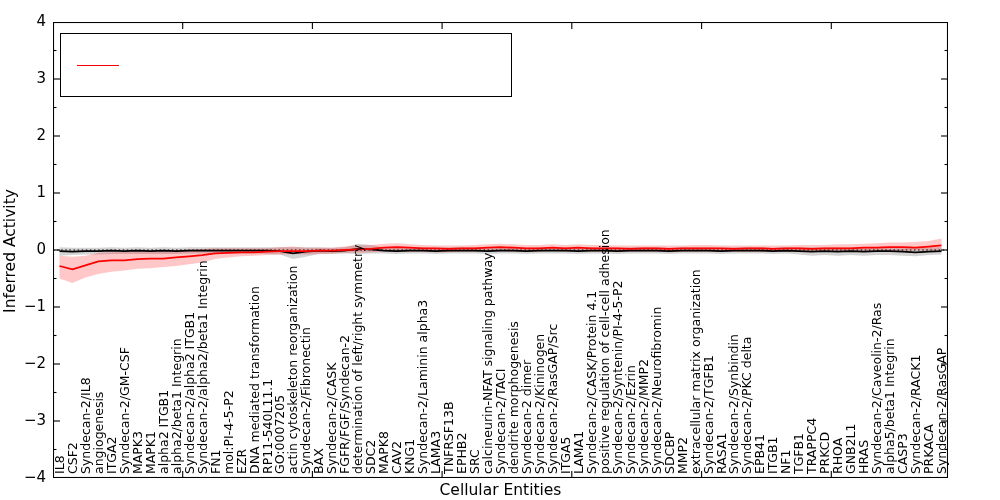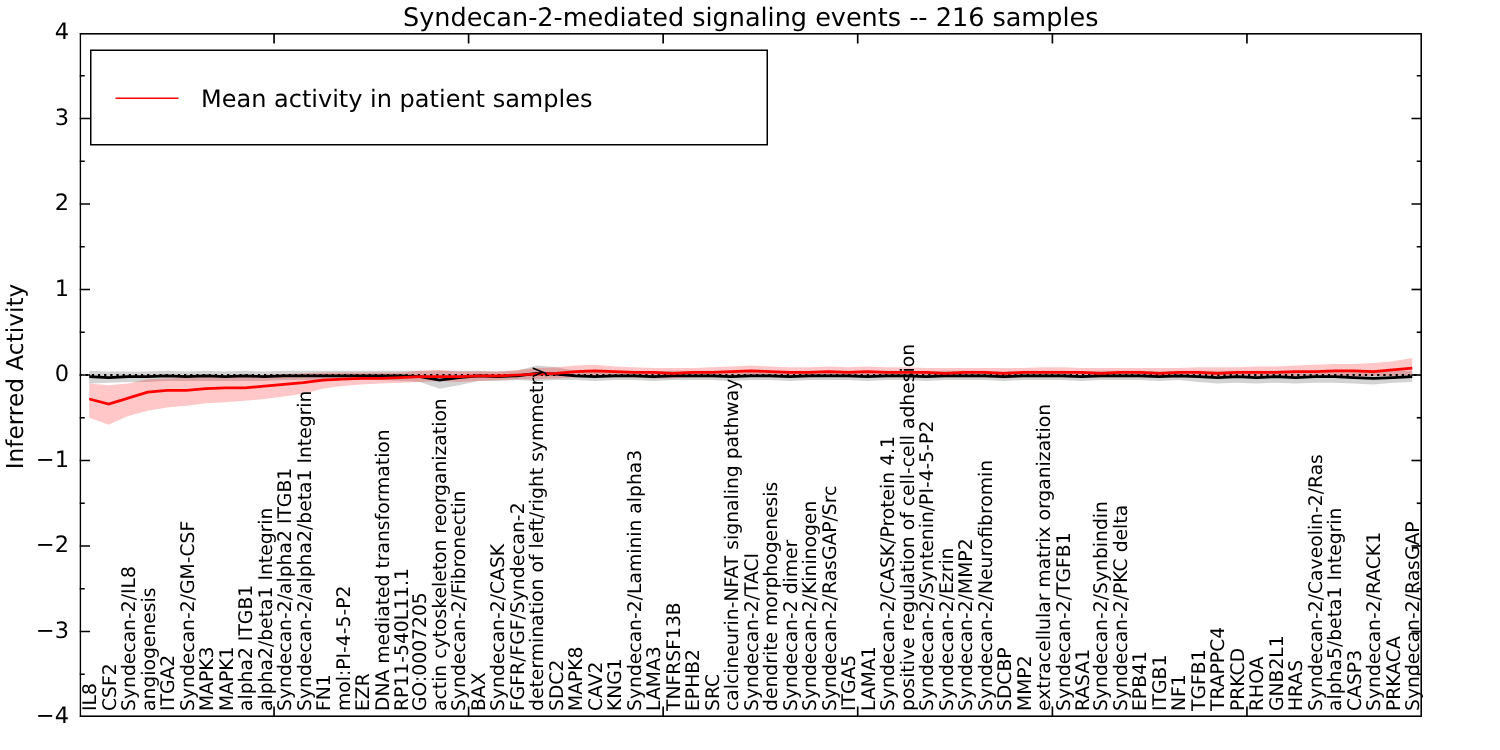--- a/index.html
+++ b/index.html
@@ -19,21 +19,20 @@
           display:flex;flex-direction:column;justify-content:space-around;padding:4px 0;}
   .legend-row{display:flex;align-items:center;}
   .legend-line{display:inline-block;width:42px;height:0;border-top-width:1.7px;
                border-top-style:solid;margin-left:16px;margin-right:15px;flex:none;}
   .legend-label{font-size:16px;white-space:nowrap;}
 </style>
 </head>
 <body>
 
 <div class="figure">
-  <div class="chart-title">Syndecan-2-mediated signaling events -- 216 samples</div>
 
   <svg class="plot-svg" id="plot-svg" width="895" height="456">
       <polygon points="6.5,225.2 19.5,225.7 32.4,225.7 45.4,225.7 58.4,225.2 71.3,225.7 84.3,225.2 97.3,225.7 110.3,225.2 123.2,225.7 136.2,225.2 149.2,225.2 162.1,225.2 175.1,225.2 188.1,225.2 201.1,225.2 214.0,225.2 227.0,225.2 240.0,225.2 252.9,225.2 265.9,225.2 278.9,225.7 291.8,225.2 304.8,221.7 317.8,222.9 330.8,225.2 343.7,225.7 356.7,225.2 369.7,225.2 382.6,225.7 395.6,225.2 408.6,225.2 421.6,225.2 434.5,225.7 447.5,225.2 460.5,225.2 473.4,225.7 486.4,225.2 499.4,225.2 512.4,225.2 525.3,225.7 538.3,225.2 551.3,225.2 564.2,225.7 577.2,225.2 590.2,225.2 603.2,225.2 616.1,225.7 629.1,225.2 642.1,225.2 655.0,225.2 668.0,225.7 681.0,225.2 693.9,225.2 706.9,225.2 719.9,225.7 732.9,225.2 745.8,225.2 758.8,225.2 771.8,225.2 784.7,225.2 797.7,225.2 810.7,225.2 823.7,225.2 836.6,225.2 849.6,225.7 862.6,225.7 875.5,225.2 888.5,225.2 888.5,232.6 875.5,233.1 862.6,234.3 849.6,233.7 836.6,233.1 823.7,233.1 810.7,233.7 797.7,233.1 784.7,233.7 771.8,233.1 758.8,233.7 745.8,232.6 732.9,231.4 719.9,232.0 706.9,231.4 693.9,231.4 681.0,231.4 668.0,232.0 655.0,231.4 642.1,231.4 629.1,231.4 616.1,232.0 603.2,231.4 590.2,231.4 577.2,231.4 564.2,232.0 551.3,231.4 538.3,231.4 525.3,232.0 512.4,231.4 499.4,231.4 486.4,231.4 473.4,232.0 460.5,231.4 447.5,231.4 434.5,232.0 421.6,231.4 408.6,231.4 395.6,231.4 382.6,232.0 369.7,231.4 356.7,231.4 343.7,232.0 330.8,231.4 317.8,231.4 304.8,232.0 291.8,231.4 278.9,232.0 265.9,232.0 252.9,234.8 240.0,237.1 227.0,232.6 214.0,232.0 201.1,231.4 188.1,231.4 175.1,231.4 162.1,231.4 149.2,231.4 136.2,231.4 123.2,232.0 110.3,232.0 97.3,232.0 84.3,232.0 71.3,232.0 58.4,232.0 45.4,232.6 32.4,232.6 19.5,233.1 6.5,233.7" fill="rgba(128,128,128,0.35)" stroke="none"></polygon>
       <polygon points="6.5,233.7 19.5,234.8 32.4,233.7 45.4,230.8 58.4,230.3 71.3,229.7 84.3,229.1 97.3,229.1 110.3,228.6 123.2,228.0 136.2,227.4 149.2,226.9 162.1,226.3 175.1,226.3 188.1,226.3 201.1,226.3 214.0,226.3 227.0,225.2 240.0,224.6 252.9,225.7 265.9,225.7 278.9,225.7 291.8,224.6 304.8,223.4 317.8,222.9 330.8,221.7 343.7,221.2 356.7,222.3 369.7,222.9 382.6,223.4 395.6,223.4 408.6,223.4 421.6,222.9 434.5,222.3 447.5,221.7 460.5,222.3 473.4,222.9 486.4,222.9 499.4,222.3 512.4,222.9 525.3,222.3 538.3,222.9 551.3,222.9 564.2,223.4 577.2,223.4 590.2,223.4 603.2,223.4 616.1,223.4 629.1,223.4 642.1,222.9 655.0,222.9 668.0,223.4 681.0,223.4 693.9,223.4 706.9,223.4 719.9,223.4 732.9,223.4 745.8,222.9 758.8,222.9 771.8,222.9 784.7,222.3 797.7,222.3 810.7,221.7 823.7,221.2 836.6,220.6 849.6,220.6 862.6,220.0 875.5,218.9 888.5,216.6 888.5,228.0 875.5,228.6 862.6,228.6 849.6,229.1 836.6,229.1 823.7,229.1 810.7,229.1 797.7,229.1 784.7,229.1 771.8,229.7 758.8,229.7 745.8,229.7 732.9,229.7 719.9,229.7 706.9,229.7 693.9,229.7 681.0,229.7 668.0,229.7 655.0,229.7 642.1,229.7 629.1,229.7 616.1,230.3 603.2,229.7 590.2,229.7 577.2,229.7 564.2,229.7 551.3,229.7 538.3,229.7 525.3,229.1 512.4,229.7 499.4,229.1 486.4,229.7 473.4,229.7 460.5,229.7 447.5,229.1 434.5,229.1 421.6,229.7 408.6,229.7 395.6,230.3 382.6,230.3 369.7,229.7 356.7,229.7 343.7,229.1 330.8,229.7 317.8,230.3 304.8,230.8 291.8,230.8 278.9,231.4 265.9,232.0 252.9,232.6 240.0,232.0 227.0,232.6 214.0,233.1 201.1,233.7 188.1,234.3 175.1,235.4 162.1,237.1 149.2,240.5 136.2,242.3 123.2,244.0 110.3,245.1 97.3,246.2 84.3,246.8 71.3,248.5 58.4,249.7 45.4,251.9 32.4,255.4 19.5,261.1 6.5,256.5" fill="rgba(255,0,0,0.22)" stroke="none"></polygon>
       <line x1="0" y1="228" x2="895" y2="228" stroke="#000" stroke-width="1.2" stroke-dasharray="1.5,2.6"></line>
       <polyline points="6.5,229.1 19.5,229.7 32.4,229.1 45.4,229.1 58.4,228.6 71.3,229.1 84.3,228.6 97.3,229.1 110.3,228.6 123.2,229.1 136.2,228.6 149.2,228.6 162.1,228.6 175.1,228.6 188.1,228.6 201.1,228.6 214.0,228.6 227.0,229.1 240.0,231.4 252.9,229.7 265.9,228.6 278.9,229.1 291.8,228.6 304.8,226.9 317.8,227.4 330.8,228.6 343.7,229.1 356.7,228.6 369.7,228.6 382.6,229.1 395.6,228.6 408.6,228.6 421.6,228.6 434.5,229.1 447.5,228.6 460.5,228.6 473.4,229.1 486.4,228.6 499.4,228.6 512.4,228.6 525.3,229.1 538.3,228.6 551.3,228.6 564.2,229.1 577.2,228.6 590.2,228.6 603.2,228.6 616.1,229.1 629.1,228.6 642.1,228.6 655.0,228.6 668.0,229.1 681.0,228.6 693.9,228.6 706.9,228.6 719.9,229.1 732.9,228.6 745.8,229.1 758.8,229.7 771.8,229.1 784.7,229.7 797.7,229.1 810.7,229.7 823.7,229.1 836.6,229.1 849.6,229.7 862.6,230.3 875.5,229.7 888.5,229.1" fill="none" stroke="#000000" stroke-width="1.8"></polyline>
       <polyline points="6.5,244.0 19.5,247.4 32.4,243.4 45.4,239.4 58.4,238.3 71.3,238.3 84.3,237.1 97.3,236.6 110.3,236.6 123.2,235.4 136.2,234.3 149.2,233.1 162.1,231.4 175.1,230.8 188.1,230.3 201.1,230.3 214.0,229.7 227.0,229.1 240.0,229.1 252.9,229.1 265.9,228.6 278.9,228.6 291.8,228.0 304.8,227.4 317.8,226.9 330.8,225.7 343.7,225.2 356.7,225.7 369.7,226.3 382.6,226.3 395.6,226.9 408.6,226.3 421.6,226.3 434.5,225.7 447.5,225.2 460.5,225.7 473.4,226.3 486.4,226.3 499.4,225.7 512.4,226.3 525.3,225.7 538.3,226.3 551.3,226.3 564.2,226.3 577.2,226.9 590.2,226.3 603.2,226.3 616.1,226.9 629.1,226.3 642.1,226.3 655.0,226.3 668.0,226.3 681.0,226.9 693.9,226.3 706.9,226.3 719.9,226.9 732.9,226.3 745.8,226.3 758.8,226.9 771.8,226.3 784.7,226.3 797.7,226.3 810.7,225.7 823.7,225.7 836.6,225.2 849.6,225.2 862.6,225.7 875.5,224.6 888.5,223.4" fill="none" stroke="#ff0000" stroke-width="1.8"></polyline>
       <g stroke="#000" stroke-width="1.1">
         <line x1="0" y1="0.0" x2="7" y2="0.0"></line>
         <line x1="895" y1="0.0" x2="888" y2="0.0"></line>
@@ -162,20 +161,20 @@
       <div class="xcat" style="left: 857.188px; top: 474px;">HRAS</div>
       <div class="xcat" style="left: 870.159px; top: 474px;">Syndecan-2/Caveolin-2/Ras</div>
       <div class="xcat" style="left: 883.13px; top: 474px;">alpha5/beta1 Integrin</div>
       <div class="xcat" style="left: 896.101px; top: 474px;">CASP3</div>
       <div class="xcat" style="left: 909.072px; top: 474px;">Syndecan-2/RACK1</div>
       <div class="xcat" style="left: 922.043px; top: 474px;">PRKACA</div>
       <div class="xcat" style="left: 935.014px; top: 474px;">Syndecan-2/RasGAP</div>
     </div>
 
   <div class="ylabel">Inferred Activity</div>
+  <div class="xlabel">Cellular Entities</div>
 
   <div class="legend">
     <div class="legend-row">
       <span class="legend-line" style="border-top-color: rgb(255, 0, 0);"></span>
-      <span class="legend-label">Mean activity in patient samples</span>
     </div>
   </div>
 </div>
 
 </body></html>

